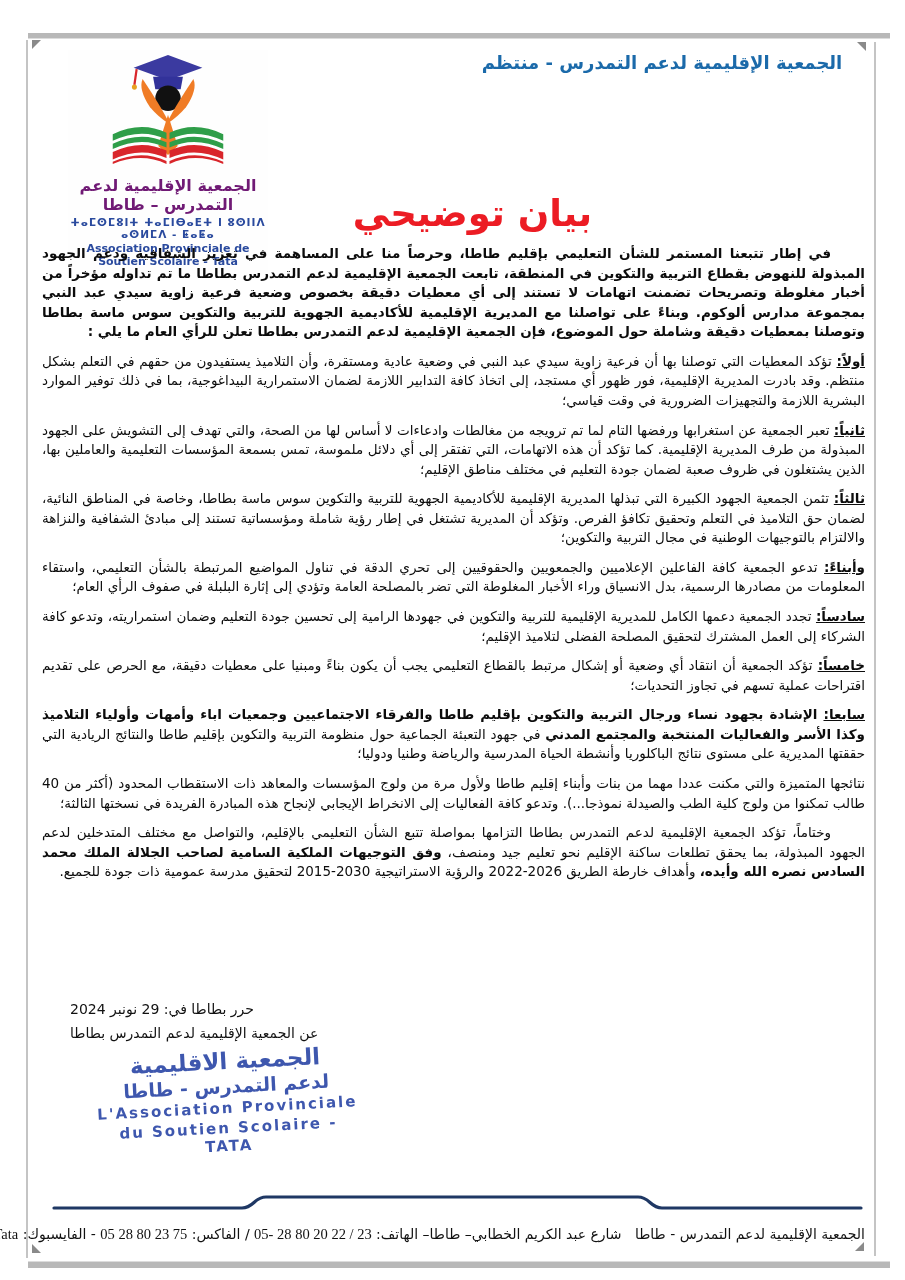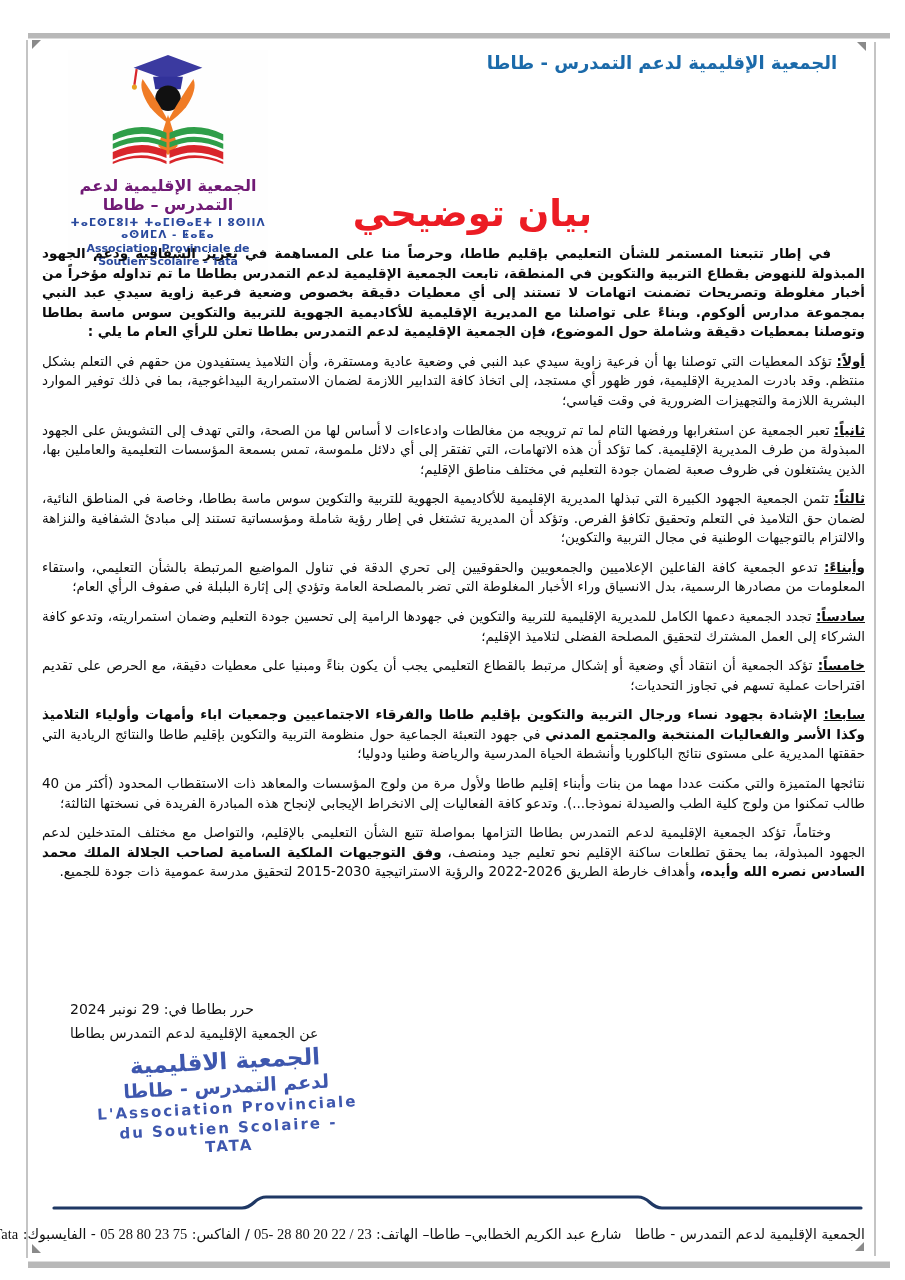--- a/index.html
+++ b/index.html
@@ -101,21 +101,21 @@
     <path d="M26,134 Q64,116 98,132 L98,142 Q64,126 26,144 Z" fill="#d9262b"></path>
     <path d="M174,134 Q136,116 102,132 L102,142 Q136,126 174,144 Z" fill="#d9262b"></path>
     <path d="M26,147 Q64,130 98,146 L98,150 Q64,134 26,150 Z" fill="#d9262b"></path>
     <path d="M174,147 Q136,130 102,146 L102,150 Q136,134 174,150 Z" fill="#d9262b"></path>
   </svg>
   <div class="logo-arabic">الجمعية الإقليمية لدعم التمدرس – طاطا</div>
   <div class="logo-tifinagh">ⵜⴰⵎⵙⵎⵓⵏⵜ ⵜⴰⵎⵏⴱⴰⴹⵜ ⵏ ⵓⵙⵏⵏⴷ ⴰⵙⵍⵎⴷ - ⵟⴰⵟⴰ</div>
   <div class="logo-french">Association Provinciale de Soutien Scolaire - Tata</div>
 </div>
 
-<div class="org-title">الجمعية الإقليمية لدعم التمدرس - طاطا</div>
+<div class="org-title">الجمعية الإقليمية لدعم التمدرس - منتظم</div>
 
 <div class="doc-title">بيان توضيحي</div>
 
 <div class="body-text" id="body-text">
     <p class="ind"><span class="seg-b">في إطار تتبعنا المستمر للشأن التعليمي بإقليم طاطا، وحرصاً منا على المساهمة في تعزيز الشفافية ودعم الجهود المبذولة للنهوض بقطاع التربية والتكوين في المنطقة، تابعت الجمعية الإقليمية لدعم التمدرس بطاطا ما تم تداوله مؤخراً من أخبار مغلوطة وتصريحات تضمنت اتهامات لا تستند إلى أي معطيات دقيقة بخصوص وضعية فرعية زاوية سيدي عبد النبي بمجموعة مدارس ألوكوم. وبناءً على تواصلنا مع المديرية الإقليمية للأكاديمية الجهوية للتربية والتكوين سوس ماسة بطاطا وتوصلنا بمعطيات دقيقة وشاملة حول الموضوع، فإن الجمعية الإقليمية لدعم التمدرس بطاطا تعلن للرأي العام ما يلي :</span></p>
     <p><span class="seg-b seg-u">أولاً:</span><span> تؤكد المعطيات التي توصلنا بها أن فرعية زاوية سيدي عبد النبي في وضعية عادية ومستقرة، وأن التلاميذ يستفيدون من حقهم في التعلم بشكل منتظم. وقد بادرت المديرية الإقليمية، فور ظهور أي مستجد، إلى اتخاذ كافة التدابير اللازمة لضمان الاستمرارية البيداغوجية، بما في ذلك توفير الموارد البشرية اللازمة والتجهيزات الضرورية في وقت قياسي؛</span></p>
     <p><span class="seg-b seg-u">ثانياً:</span><span> تعبر الجمعية عن استغرابها ورفضها التام لما تم ترويجه من مغالطات وادعاءات لا أساس لها من الصحة، والتي تهدف إلى التشويش على الجهود المبذولة من طرف المديرية الإقليمية. كما تؤكد أن هذه الاتهامات، التي تفتقر إلى أي دلائل ملموسة، تمس بسمعة المؤسسات التعليمية والعاملين بها، الذين يشتغلون في ظروف صعبة لضمان جودة التعليم في مختلف مناطق الإقليم؛</span></p>
     <p><span class="seg-b seg-u">ثالثاً:</span><span> تثمن الجمعية الجهود الكبيرة التي تبذلها المديرية الإقليمية للأكاديمية الجهوية للتربية والتكوين سوس ماسة بطاطا، وخاصة في المناطق النائية، لضمان حق التلاميذ في التعلم وتحقيق تكافؤ الفرص. وتؤكد أن المديرية تشتغل في إطار رؤية شاملة ومؤسساتية تستند إلى مبادئ الشفافية والنزاهة والالتزام بالتوجيهات الوطنية في مجال التربية والتكوين؛</span></p>
     <p><span class="seg-b seg-u">وأبناءً:</span><span> تدعو الجمعية كافة الفاعلين الإعلاميين والجمعويين والحقوقيين إلى تحري الدقة في تناول المواضيع المرتبطة بالشأن التعليمي، واستقاء المعلومات من مصادرها الرسمية، بدل الانسياق وراء الأخبار المغلوطة التي تضر بالمصلحة العامة وتؤدي إلى إثارة البلبلة في صفوف الرأي العام؛</span></p>
     <p><span class="seg-b seg-u">سادساً:</span><span> تجدد الجمعية دعمها الكامل للمديرية الإقليمية للتربية والتكوين في جهودها الرامية إلى تحسين جودة التعليم وضمان استمراريته، وتدعو كافة الشركاء إلى العمل المشترك لتحقيق المصلحة الفضلى لتلاميذ الإقليم؛</span></p>

